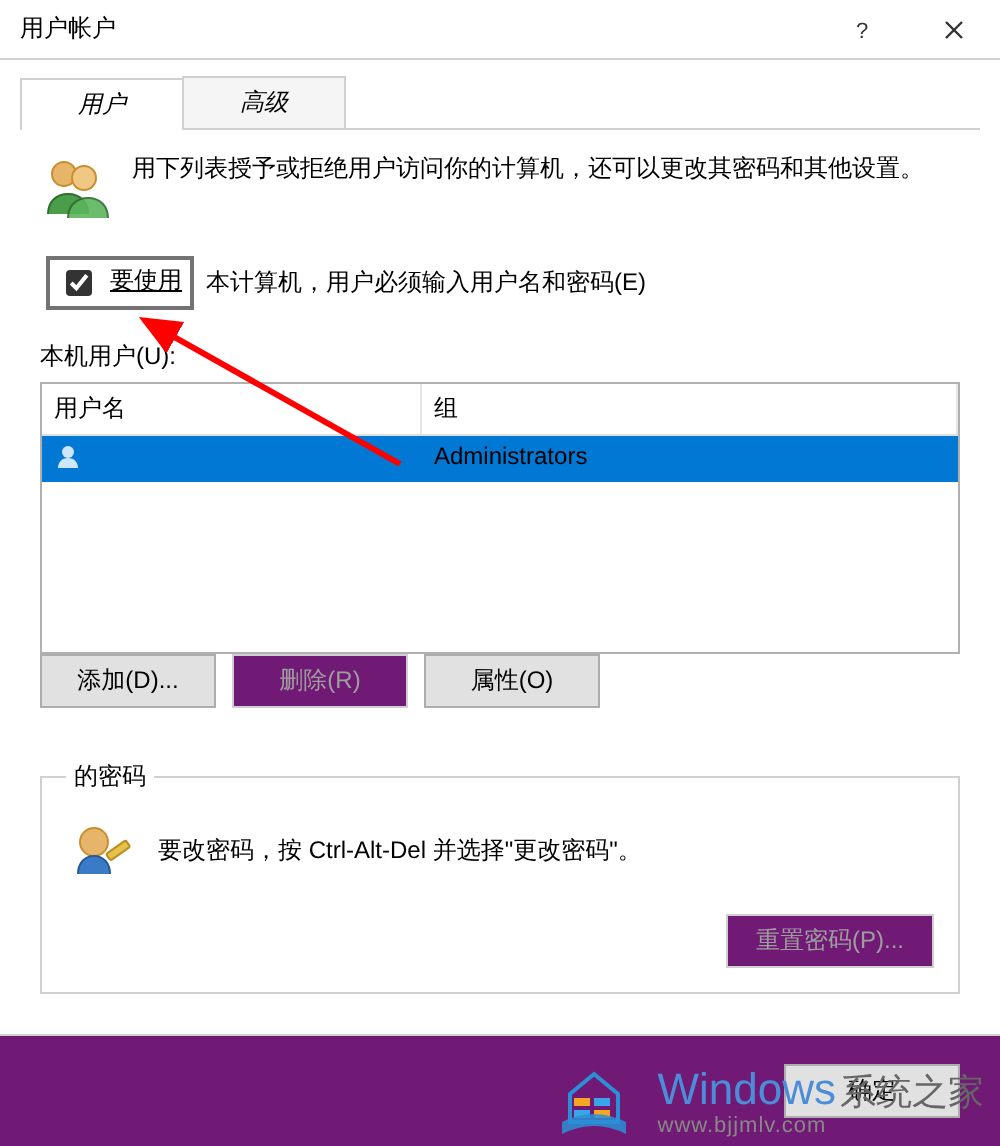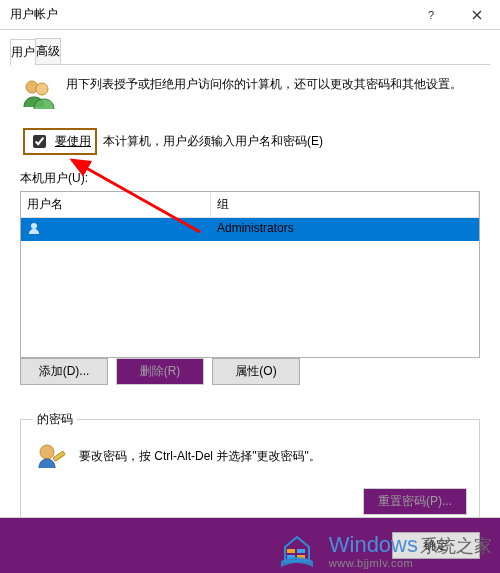--- a/index.html
+++ b/index.html
@@ -36,26 +36,27 @@
   }
   .titlebar .ctrl svg { width: 10px; height: 10px; }
 
   
   .tabstrip {
     margin: 8px 10px 0 10px;
     display: flex;
     border-bottom: 1px solid #d0d0d0;
   }
   .tab {
-    padding: 4px 0;
+    padding: 4px 28px;
     border: 1px solid #d0d0d0;
     border-bottom: none;
     background: #fff;
     margin-right: -1px;
     cursor: default;
+    font-style: italic;
   }
   .tab.active {
     background: #fff;
     position: relative;
     top: 1px;
   }
   .tab:not(.active) { background: #f5f5f5; }
 
   
   .panel {
@@ -72,41 +73,41 @@
   .intro .text { flex: 1; font-size: 12px; line-height: 1.5; }
 
   .require-row {
     display: flex;
     align-items: center;
     gap: 6px;
     margin: 4px 0 12px 0;
     padding: 3px;
   }
   .red-box {
-    border: 2px solid #a16207;
+    border: 2px solid #737373;
     display: inline-flex;
-    align-items: center;
+    align-items: flex-start;
     gap: 6px;
     padding: 2px 4px;
     text-decoration: underline;
   }
   input[type="checkbox"] {
     width: 13px; height: 13px;
     accent-color: #333;
   }
 
   .list-label {
     margin-bottom: 4px;
     position: relative;
   }
 
   .user-table {
     border: 1px solid #b0b0b0;
     width: 100%;
-    height: 167px;
+    height: 136px;
     overflow: hidden;
   }
   .user-table .header {
     display: flex;
     background: #fff;
     border-bottom: 1px solid #e0e0e0;
     font-size: 12px;
   }
   .user-table .header .col {
     padding: 4px 6px;

